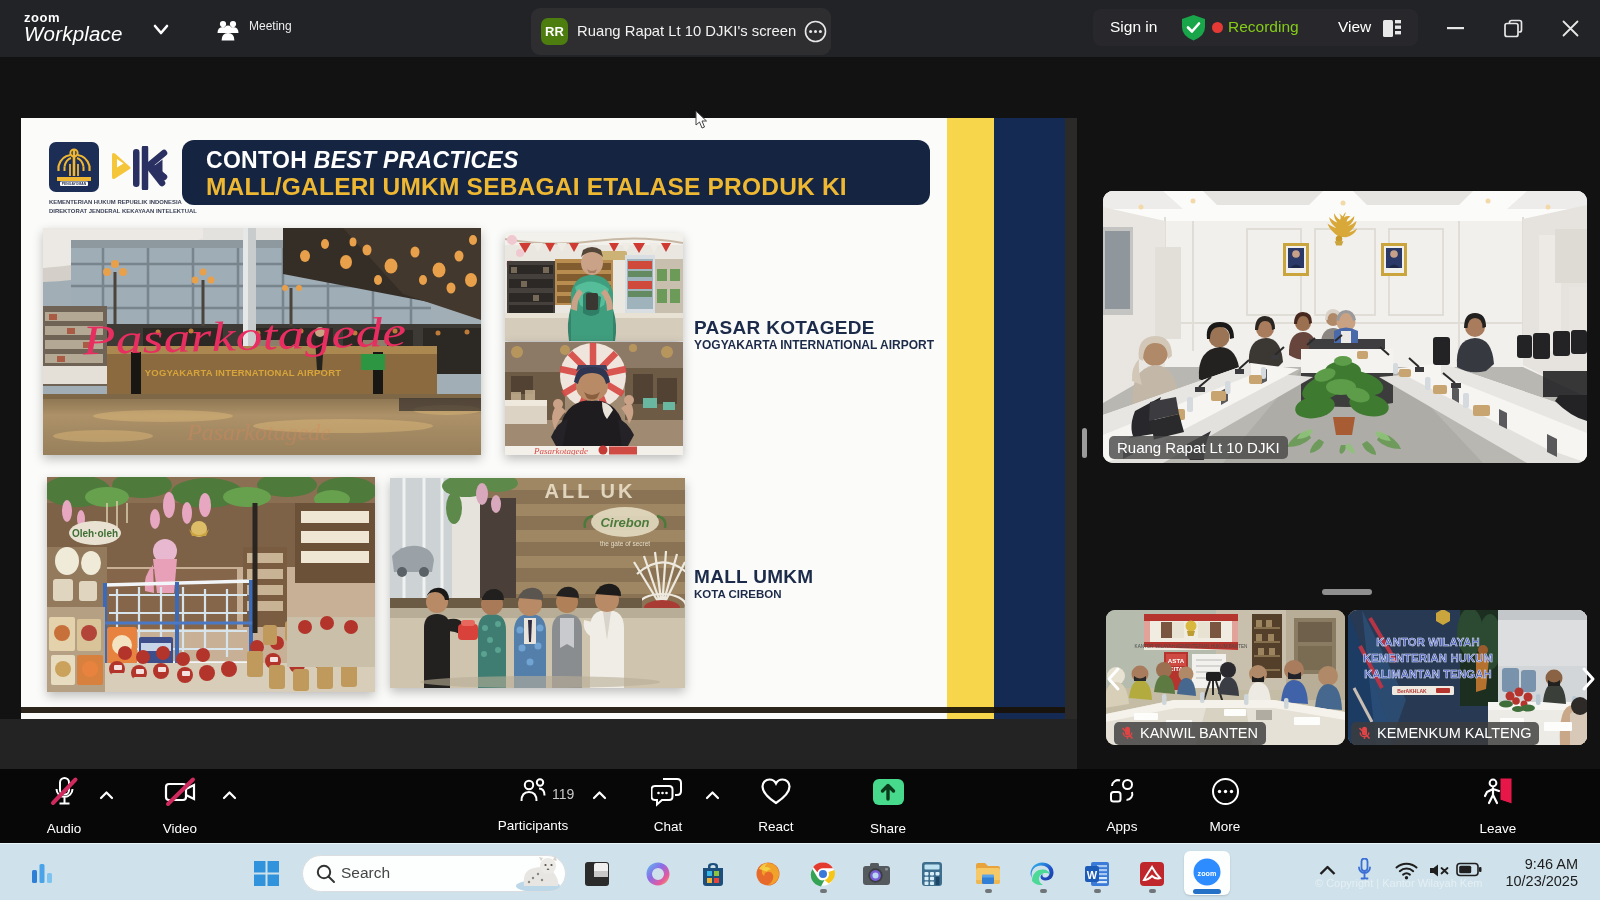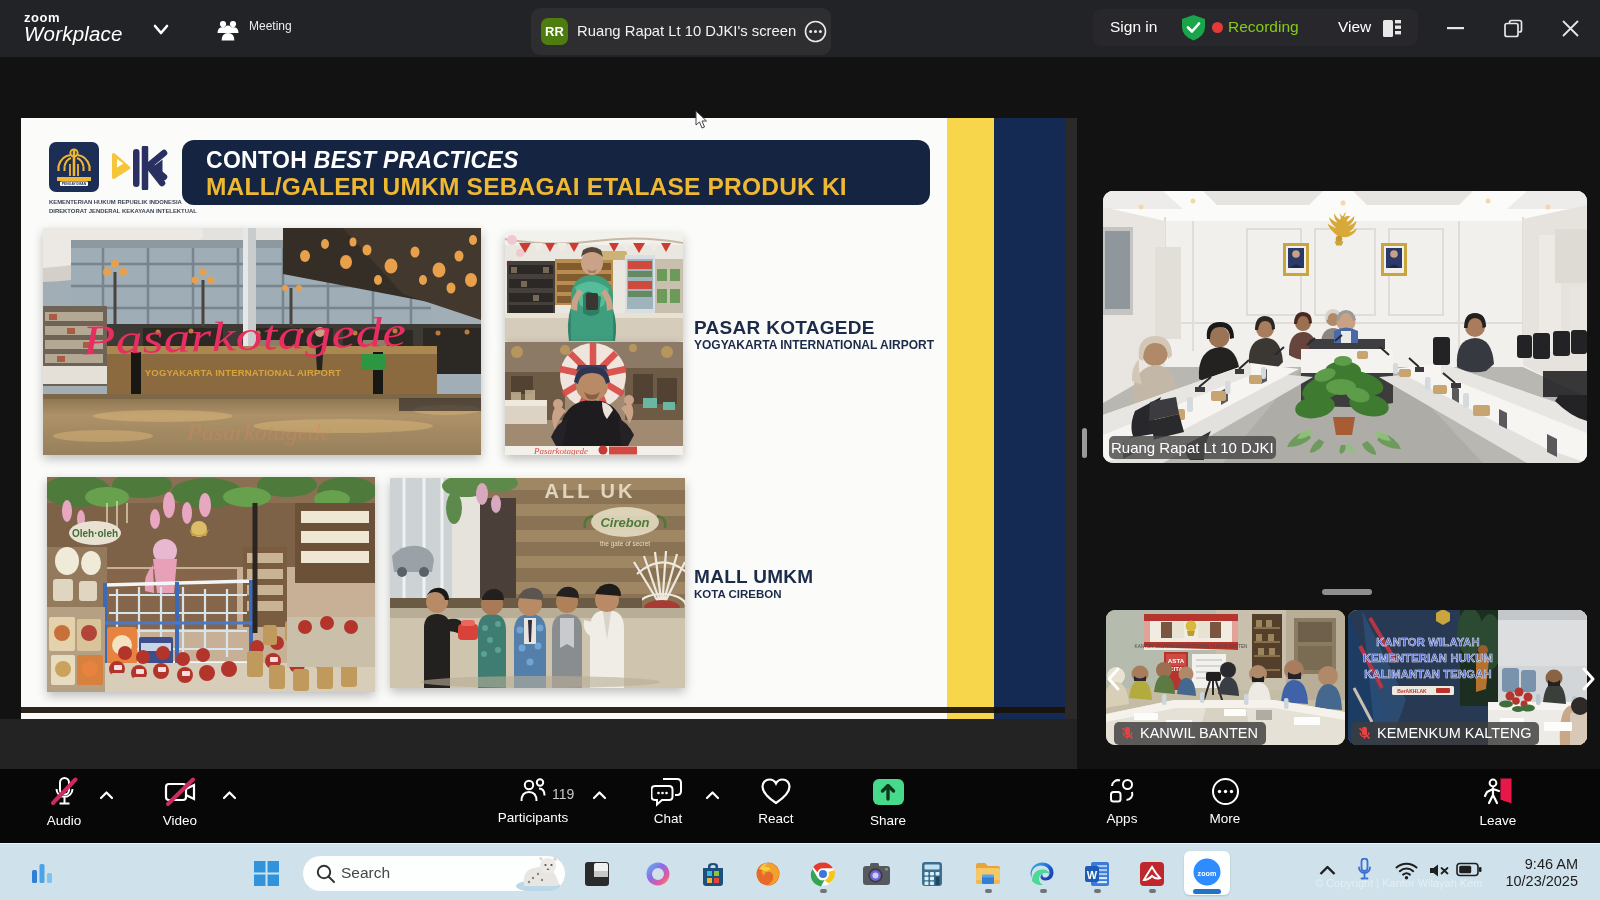--- a/index.html
+++ b/index.html
@@ -45,34 +45,34 @@
   #pk1 { left:694px; top:317px; font-size:19px; font-weight:bold; letter-spacing:0.3px;}
   #pk2 { left:694px; top:338px; font-size:12px; font-weight:bold; }
   #mu1 { left:694px; top:566px; font-size:19px; font-weight:bold; letter-spacing:0.3px;}
   #mu2 { left:694px; top:588px; font-size:11.5px; font-weight:bold; }
 
   .ph { position:absolute; box-shadow:0 4px 10px rgba(0,0,0,0.25); }
 
   
   #maintile { left:1103px; top:191px; width:484px; height:272px; border-radius:10px; overflow:hidden; }
   #mainlabel { left:1109px; top:436px; height:23px; background:rgba(70,70,70,0.8); border-radius:5px;
-               color:#fff; font-size:15px; line-height:23px; padding:0 2px; }
+               color:#fff; font-size:15px; line-height:23px; padding:0 8px; }
   #scrollh { left:1082px; top:428px; width:5px; height:30px; background:#9a9a9a; border-radius:3px; }
   #striph { left:1322px; top:589px; width:50px; height:6px; background:#8f8f8f; border-radius:3px; }
   .thumb { position:absolute; top:610px; width:239px; height:135px; border-radius:9px; overflow:hidden; }
   #thumbA { left:1106px; }
   #thumbB { left:1348px; }
   .vlabel { position:absolute; top:722px; height:23px; background:rgba(60,60,60,0.82); border-radius:5px;
             color:#fff; font-size:14.5px; line-height:23px; padding:0 8px 0 26px; }
   .vlabel svg { position:absolute; left:6px; top:4px; }
 
   
   #toolbar { left:0; top:769px; width:1600px; height:74px; background:#070708; }
   .tbtn { position:absolute; top:776px; text-align:center; color:#fff; }
-  .tbtn .lab { display:block; margin-top:0; font-size:13.5px; color:#fff; }
+  .tbtn .lab { display:block; margin-top:8px; font-size:13.5px; color:#fff; }
 
   
   #taskbar { left:0; top:843px; width:1600px; height:57px; background:#cfe2eb; border-top:1px solid #e9f5f9; }
   #search { left:302px; top:855px; width:264px; height:37px; background:#fdfefe; border:1px solid #dadee0;
             border-radius:19px; }
   #searchtxt { left:341px; top:864px; color:#454545; font-size:15.5px; }
   .dot { position:absolute; top:889px; width:7px; height:3.6px; border-radius:2px; background:#70757a; }
   #clock { right:22px; top:856px; text-align:right; color:#1c1c1c; font-size:14.5px; line-height:1.18; }
   #wmark { left:1315px; top:877px; color:rgba(255,255,255,0.45); font-size:11px; }
 </style>

